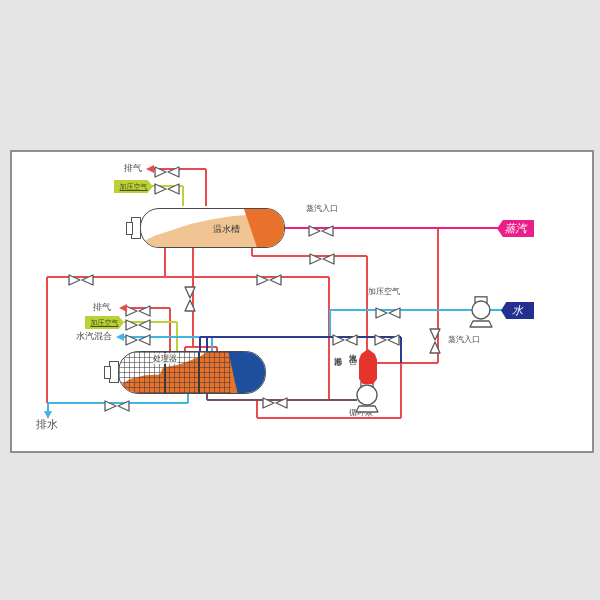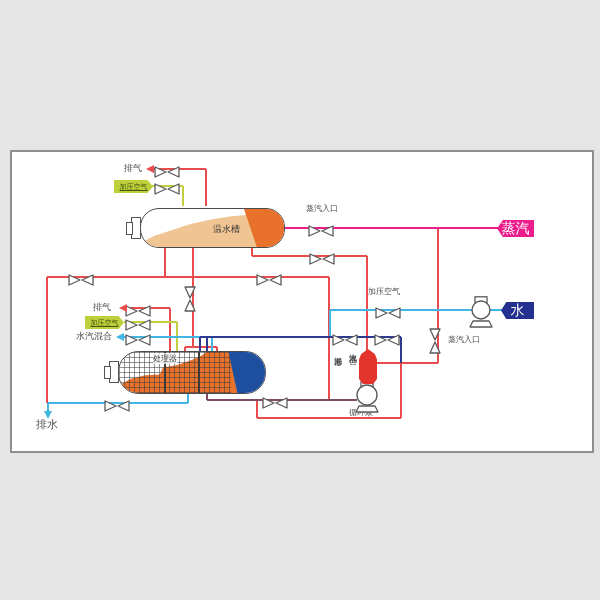--- a/index.html
+++ b/index.html
@@ -5,21 +5,21 @@
   html,body{margin:0;padding:0;background:#fff;}
   #canvas{position:relative;width:600px;height:600px;background:#e5e5e5;overflow:hidden;
           font-family:"DejaVu Sans",sans-serif;}
   #frame{position:absolute;border:2px solid #8f8f8f;background:#fff;}
   .pipe{position:absolute;}
   .lbl{position:absolute;color:#4a4a4a;white-space:nowrap;line-height:1;}
   .lbl.vert{writing-mode:vertical-rl;text-orientation:upright;letter-spacing:1px;}
   .valve{position:absolute;width:26px;height:12px;}
   .arrow{position:absolute;width:0;height:0;}
   .tag{position:absolute;color:#fff;display:flex;align-items:center;justify-content:center;
-       font-size:14px;clip-path:polygon(0 50%,16% 0,100% 0,100% 100%,16% 100%);}
+       font-size:11px;clip-path:polygon(0 50%,16% 0,100% 0,100% 100%,16% 100%);font-style:italic;}
   .badge{position:absolute;color:#44560f;display:flex;align-items:center;justify-content:center;
        font-size:7px;clip-path:polygon(0 0,86% 0,100% 50%,86% 100%,0 100%);text-decoration:underline;}
   .tank{position:absolute;background:#fff;border:1.5px solid #4a4a4a;overflow:hidden;}
   .tlayer{position:absolute;top:0;left:0;right:0;bottom:0;}
   .tlabel{position:absolute;font-size:9px;color:#3a3a3a;white-space:nowrap;}
   .flange{position:absolute;background:#fff;border:1.3px solid #555;}
   .pump{position:absolute;}
   .mixer{position:absolute;}
   .divider{position:absolute;background:#3a3a3a;}
 </style>

